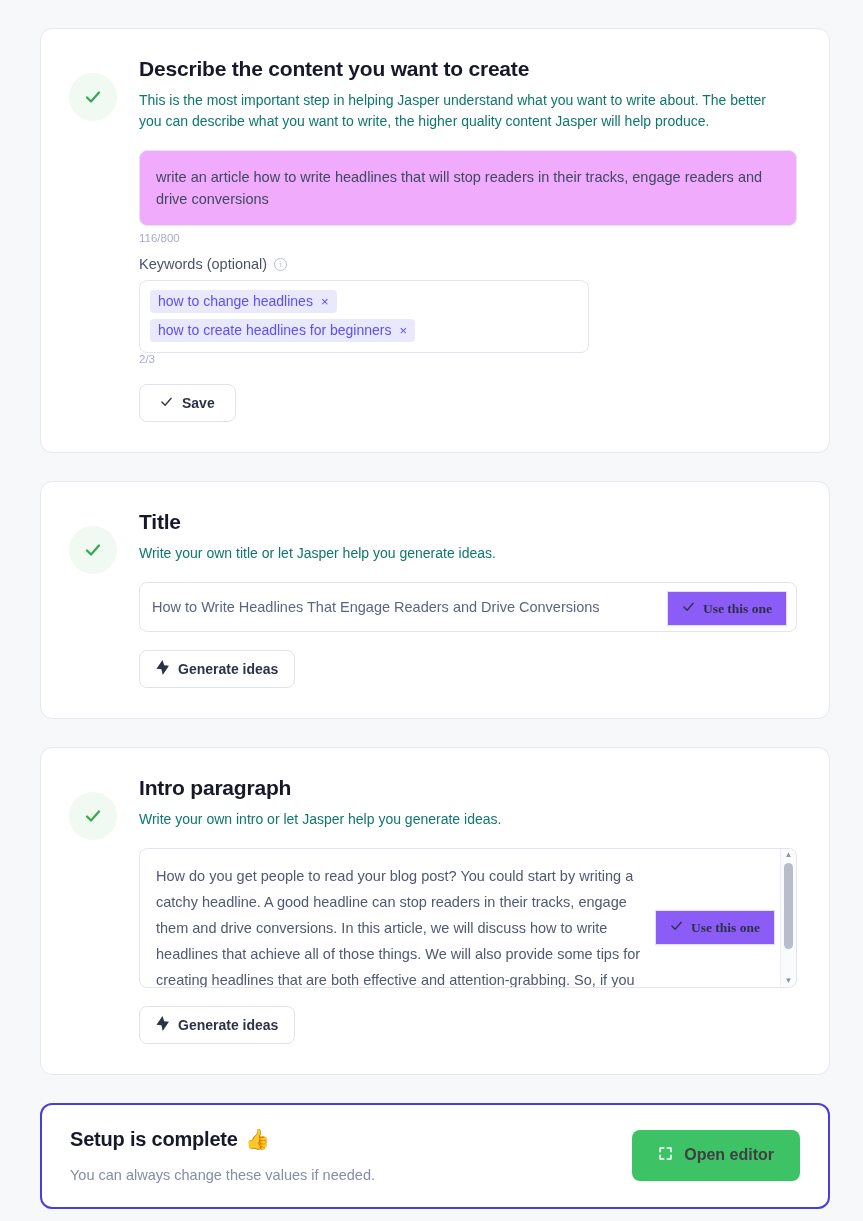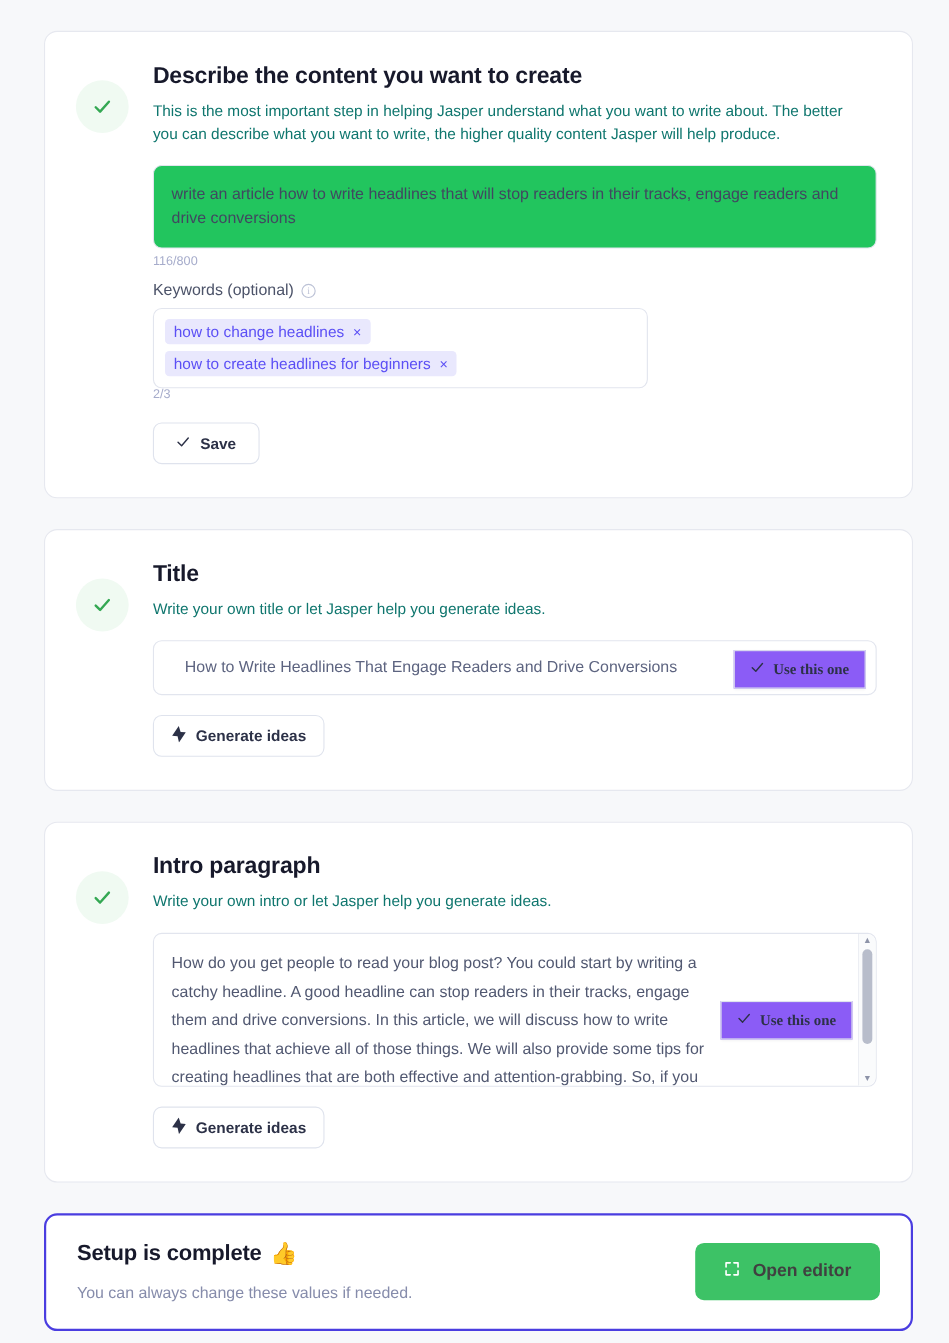--- a/index.html
+++ b/index.html
@@ -63,21 +63,21 @@
   
   .prompt-box {
     margin-top: 18px;
     border: 1px solid #e2e5ee;
     border-radius: 8px;
     padding: 15px 16px;
     min-height: 72px;
     font-size: 14.5px;
     line-height: 22px;
     color: #414860;
-    background: #22c55e;
+    background: #f0abfc;
   }
 
   .char-count {
     text-align: left;
     font-size: 11.5px;
     color: #a6accb;
     margin-top: 6px;
   }
 
   
@@ -174,21 +174,21 @@
 
   
   .input-wrap {
     position: relative;
     margin-top: 18px;
   }
   .title-input {
     width: 100%;
     border: 1px solid #e2e5ee;
     border-radius: 8px;
-    padding: 15px 170px 15px 28px;
+    padding: 15px 170px 15px 12px;
     font-size: 14.5px;
     color: #5d6480;
     background: #fff;
     height: 50px;
     display: flex;
     align-items: center;
   }
   .btn-use.title-use { right: 10px; top: 9px; }
 
   

